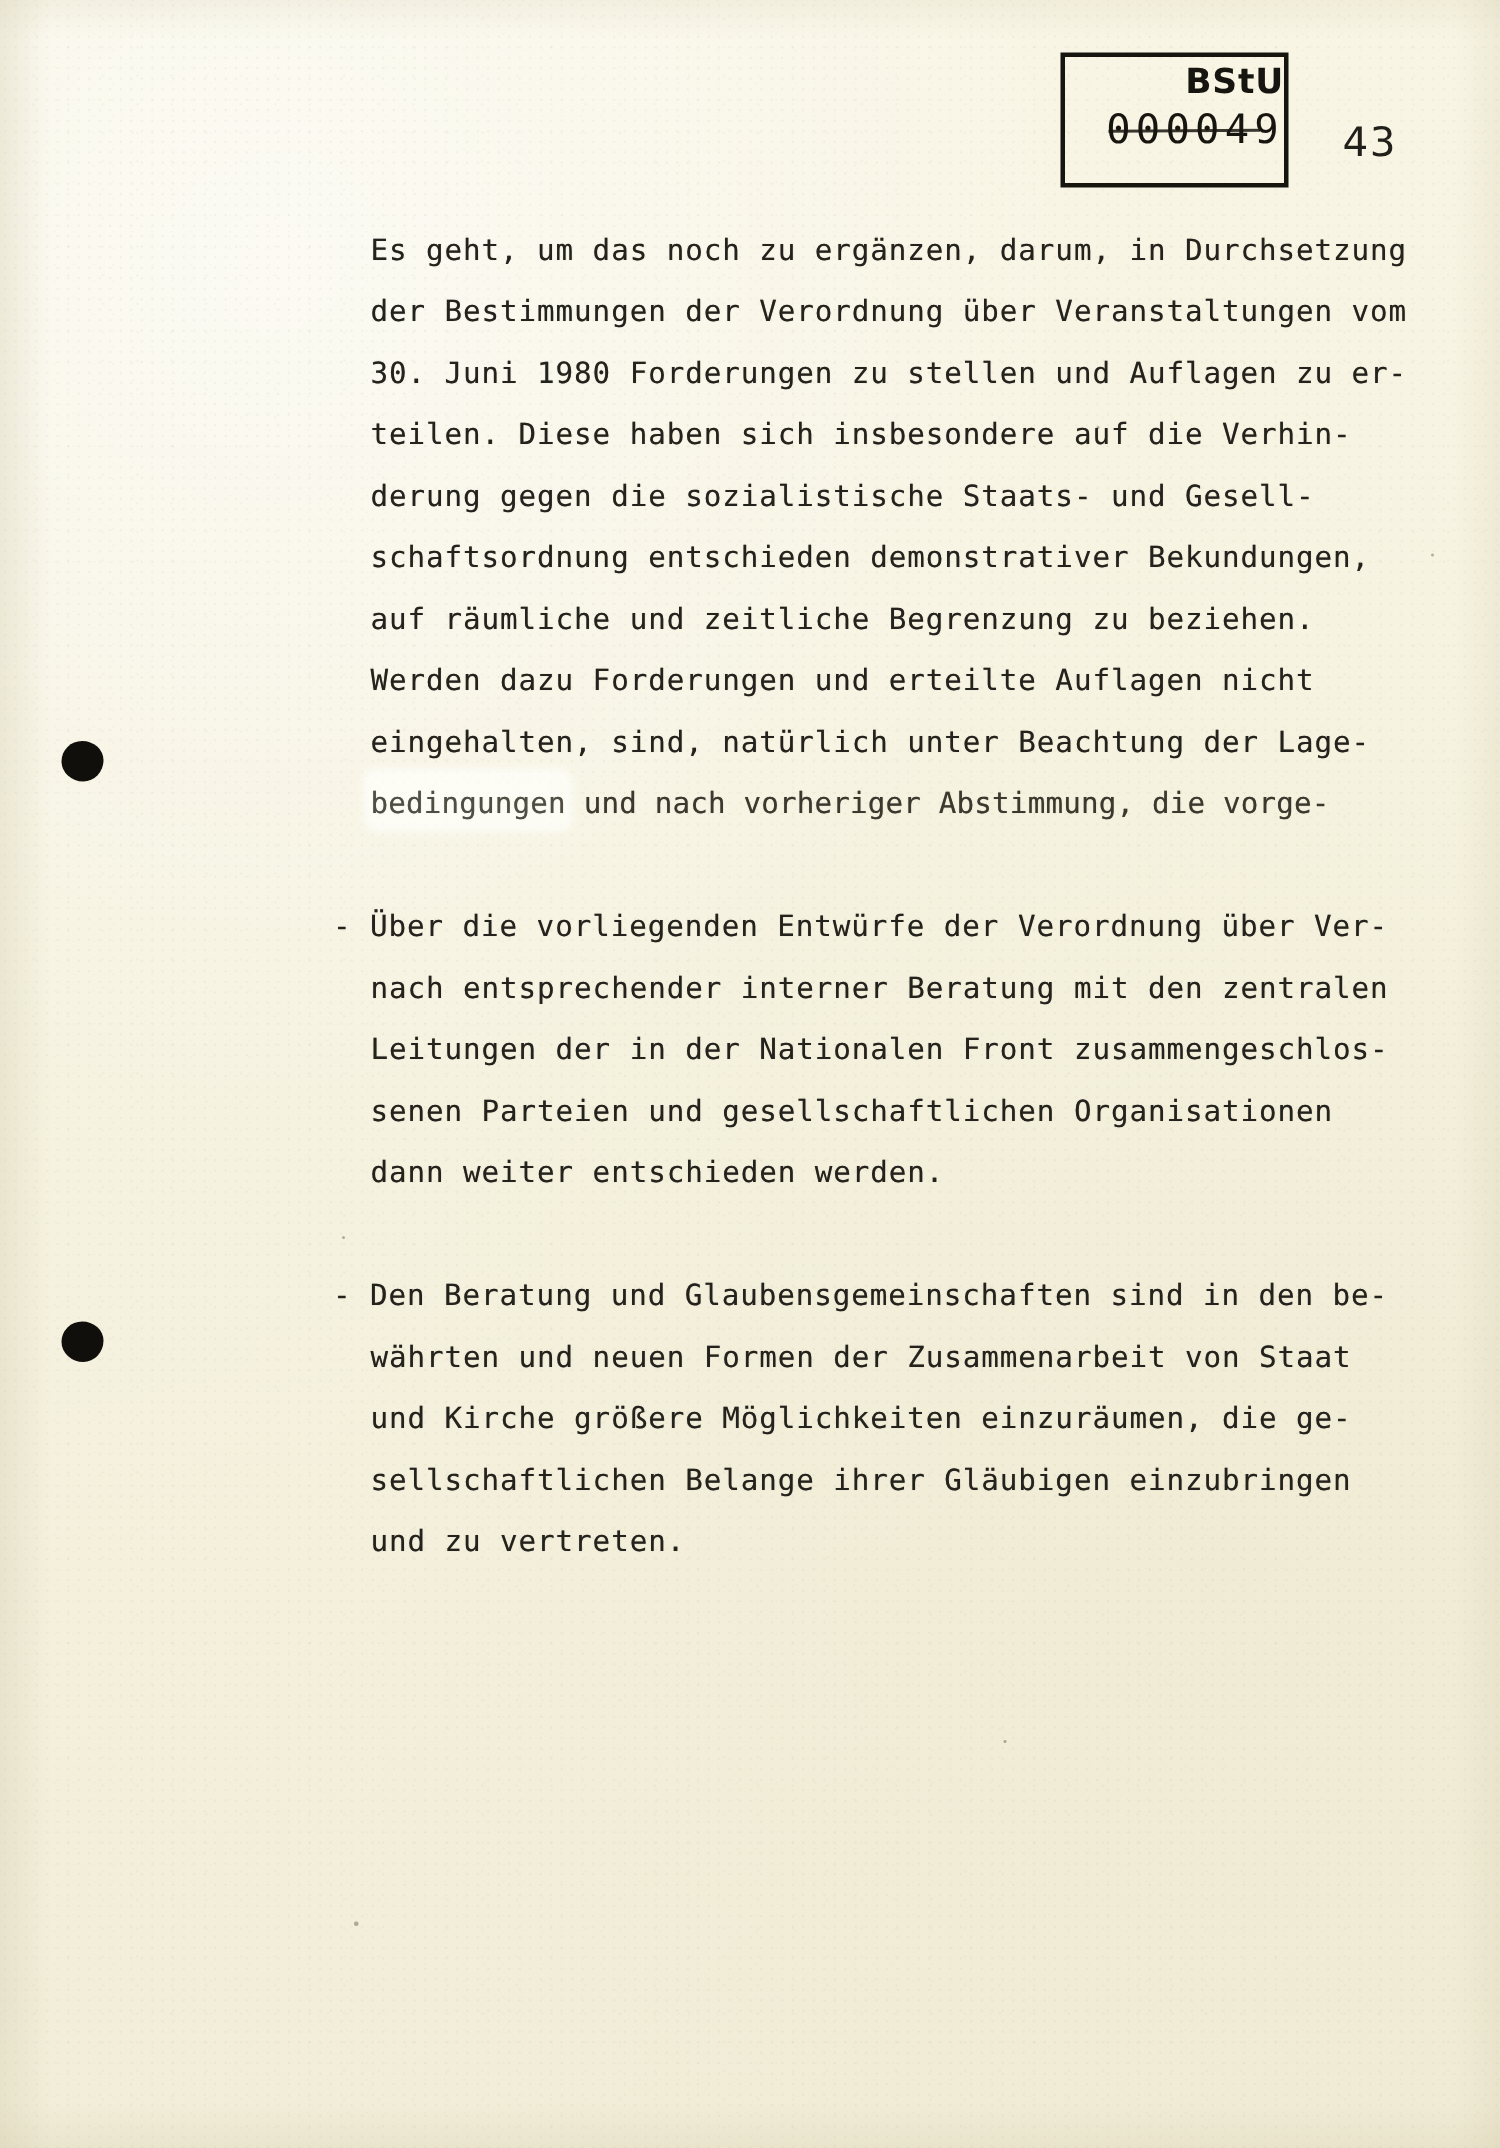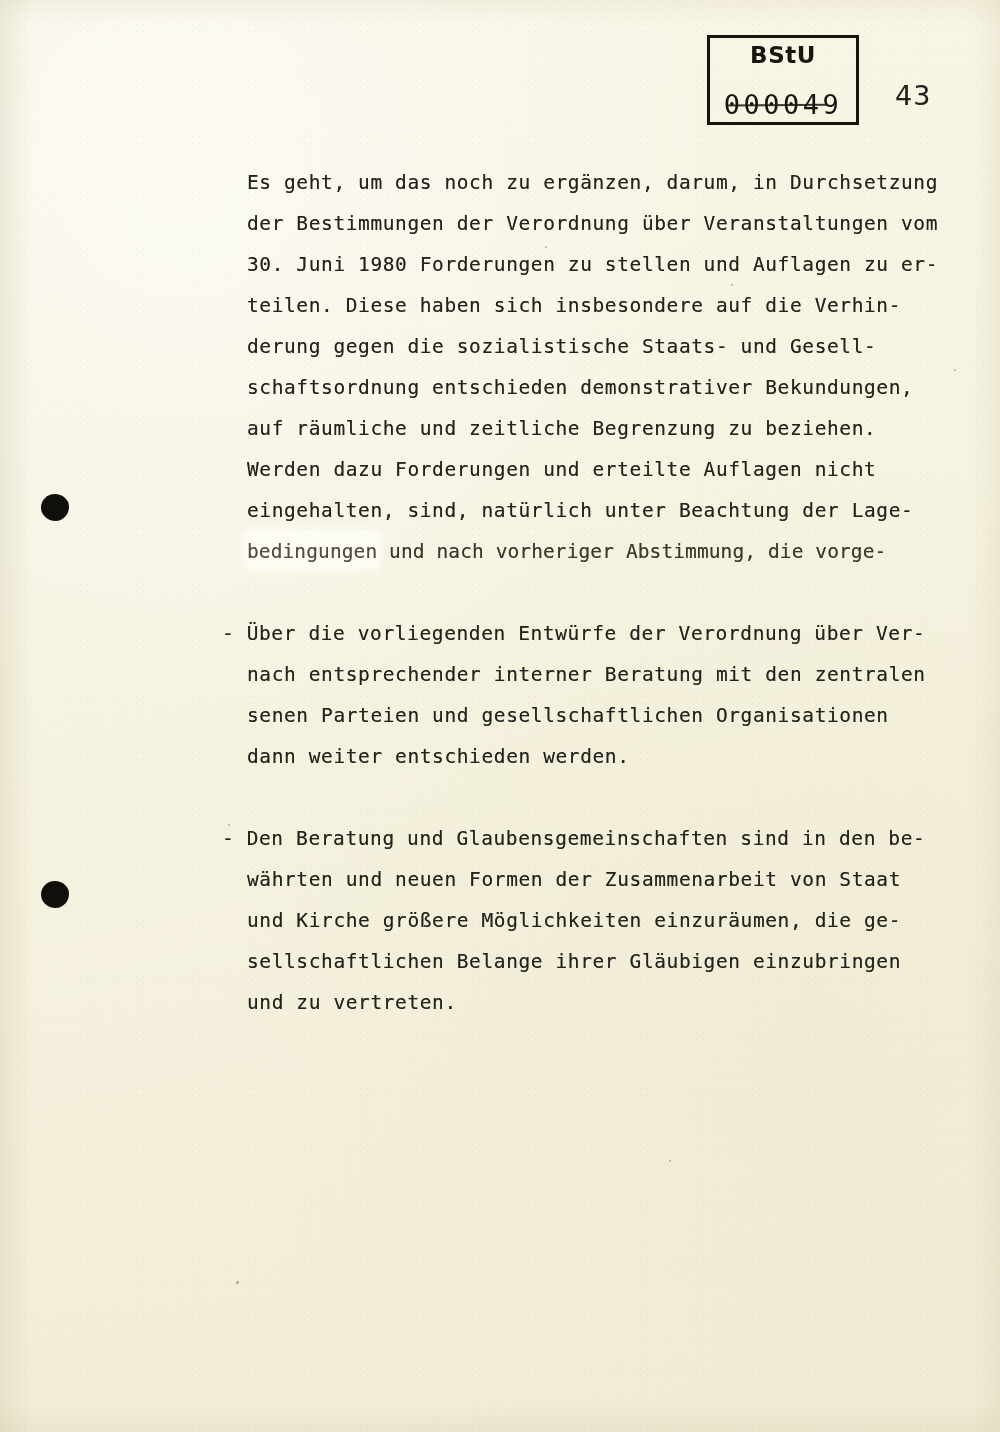--- a/index.html
+++ b/index.html
@@ -51,35 +51,35 @@
   .stamp {
     position: absolute;
     left: 707px;
     top: 35px;
     width: 152px;
     height: 90px;
     border: 3px solid #17150f;
     box-sizing: border-box;
     display: flex;
     flex-direction: column;
-    align-items: center;
+    align-items: flex-end;
     justify-content: flex-start;
     padding-top: 5px;
     filter: blur(.18px);
   }
   .stamp-title {
     font-family: "DejaVu Sans", "Liberation Sans", sans-serif;
     font-size: 23px;
     font-weight: 600;
     letter-spacing: .5px;
     color: #17150f;
     line-height: 1.05;
   }
   .stamp-number {
-    margin-top: 24px;
+    margin-top: 6px;
     font-family: "DejaVu Sans Mono", "Liberation Mono", monospace;
     font-size: 27px;
     letter-spacing: 3.5px;
     color: #17150f;
     line-height: 1;
     position: relative;
   }
   
   .stamp-number::after {
     content: "";
@@ -111,21 +111,21 @@
     background: #100f0c;
     border-radius: 49% 51% 48% 52% / 50% 47% 53% 50%;
   }
   .punch.p1 { left: 41px; top: 494px; }
   .punch.p2 { left: 41px; top: 881px; }
 
   
   .body {
     position: absolute;
     left: 222px;
-    top: 162px;
+    top: 146px;
     width: 740px;
   }
 
   .para {
     position: relative;
     margin: 0 0 41px 0;
   }
   .para:last-child { margin-bottom: 0; }
 
   .line {
@@ -211,20 +211,21 @@
         <div class="line">derung gegen die sozialistische Staats- und Gesell-</div>
         <div class="line">schaftsordnung entschieden demonstrativer Bekundungen,</div>
         <div class="line">auf räumliche und zeitliche Begrenzung zu beziehen.</div>
         <div class="line">Werden dazu Forderungen und erteilte Auflagen nicht</div>
         <div class="line">eingehalten, sind, natürlich unter Beachtung der Lage-</div>
         <div class="line corrected"><span class="patch">bedingungen</span><span> und nach vorheriger Abstimmung, die vorge-</span></div>
       </div>
       <div class="para bulleted">
         <div class="line">Über die vorliegenden Entwürfe der Verordnung über Ver-</div>
         <div class="line">nach entsprechender interner Beratung mit den zentralen</div>
+        <div class="line">Leitungen der in der Nationalen Front zusammengeschlos-</div>
         <div class="line">senen Parteien und gesellschaftlichen Organisationen</div>
         <div class="line">dann weiter entschieden werden.</div>
       </div>
       <div class="para bulleted">
         <div class="line">Den Beratung und Glaubensgemeinschaften sind in den be-</div>
         <div class="line">währten und neuen Formen der Zusammenarbeit von Staat</div>
         <div class="line">und Kirche größere Möglichkeiten einzuräumen, die ge-</div>
         <div class="line">sellschaftlichen Belange ihrer Gläubigen einzubringen</div>
         <div class="line">und zu vertreten.</div>
       </div>

